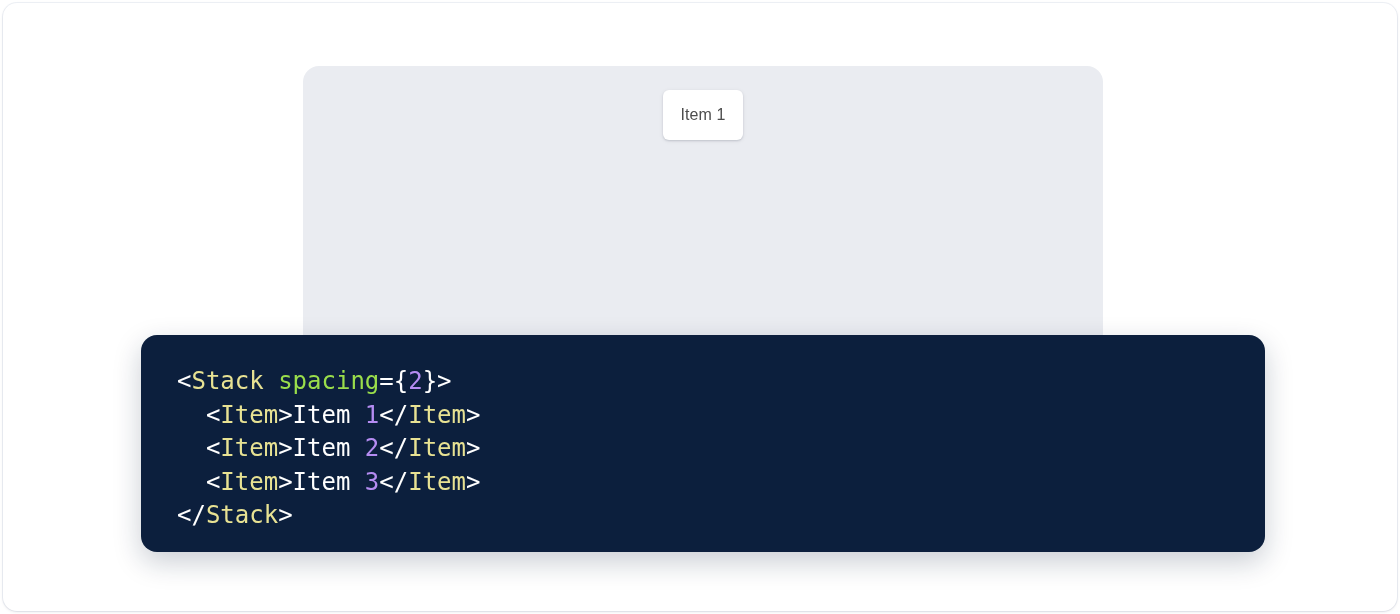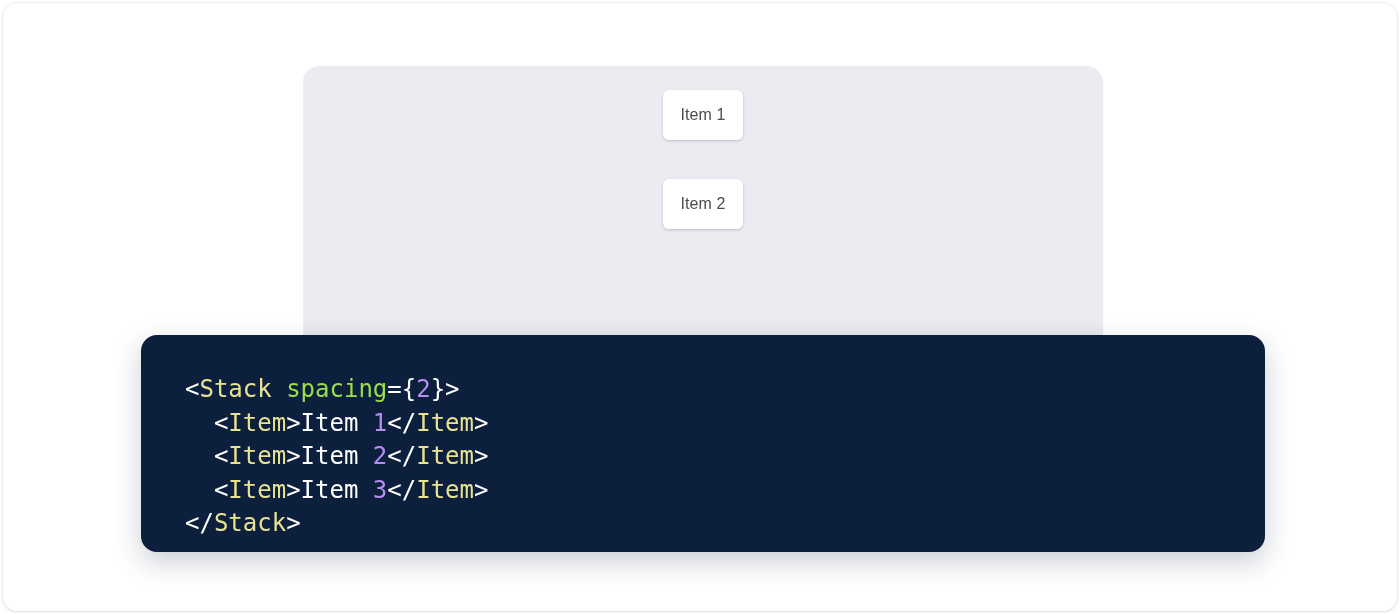--- a/index.html
+++ b/index.html
@@ -48,21 +48,21 @@
 
   .stack {
     position: absolute;
     left: 0;
     top: 0;
     width: 800px;
     padding-top: 24px;
     display: flex;
     flex-direction: column;
     align-items: center;
-    gap: 39px;
+    gap: 25px;
   }
 
   .stack-item {
     width: 80px;
     height: 50px;
     background: #ffffff;
     border-radius: 6px;
     display: flex;
     align-items: center;
     justify-content: center;
@@ -81,21 +81,21 @@
     width: 1124px;
     height: 217px;
     background: #0c1f3d;
     border-radius: 16px;
     box-shadow: 0 10px 28px rgba(12, 31, 61, 0.22);
     box-sizing: border-box;
     padding: 26px 0 0 32px;
   }
 
   .code-pre {
-    margin: 12px;
+    margin: 4px;
     font-family: "DejaVu Sans Mono", "Liberation Mono", monospace;
     font-size: 24px;
     line-height: 33.5px;
     white-space: pre;
     color: #ffffff;
   }
 
   .tok-punct { color: #ffffff; }
   .tok-tag   { color: #e8e293; }
   .tok-attr  { color: #9ade4b; }
@@ -106,23 +106,20 @@
 <body>
 
 <div class="stage">
   <div class="outer-card">
 
     <div class="preview-panel">
       <div class="stack">
         <div class="stack-item">
           <span>Item 1</span>
         </div>
-        <div class="stack-item">
-          <span>Item 2</span>
-        </div>
       </div>
     </div>
 
     <div class="code-block">
       <pre class="code-pre" id="code-pre"><span><span class="tok-punct">&lt;</span><span class="tok-tag">Stack</span><span class="tok-punct"> </span><span class="tok-attr">spacing</span><span class="tok-punct">={</span><span class="tok-num">2</span><span class="tok-punct">}&gt;</span></span>
 <span>  <span class="tok-punct">&lt;</span><span class="tok-tag">Item</span><span class="tok-punct">&gt;</span><span class="tok-text">Item </span><span class="tok-num">1</span><span class="tok-punct">&lt;/</span><span class="tok-tag">Item</span><span class="tok-punct">&gt;</span></span>
 <span>  <span class="tok-punct">&lt;</span><span class="tok-tag">Item</span><span class="tok-punct">&gt;</span><span class="tok-text">Item </span><span class="tok-num">2</span><span class="tok-punct">&lt;/</span><span class="tok-tag">Item</span><span class="tok-punct">&gt;</span></span>
 <span>  <span class="tok-punct">&lt;</span><span class="tok-tag">Item</span><span class="tok-punct">&gt;</span><span class="tok-text">Item </span><span class="tok-num">3</span><span class="tok-punct">&lt;/</span><span class="tok-tag">Item</span><span class="tok-punct">&gt;</span></span>
 <span><span class="tok-punct">&lt;/</span><span class="tok-tag">Stack</span><span class="tok-punct">&gt;</span></span></pre>
     </div>

